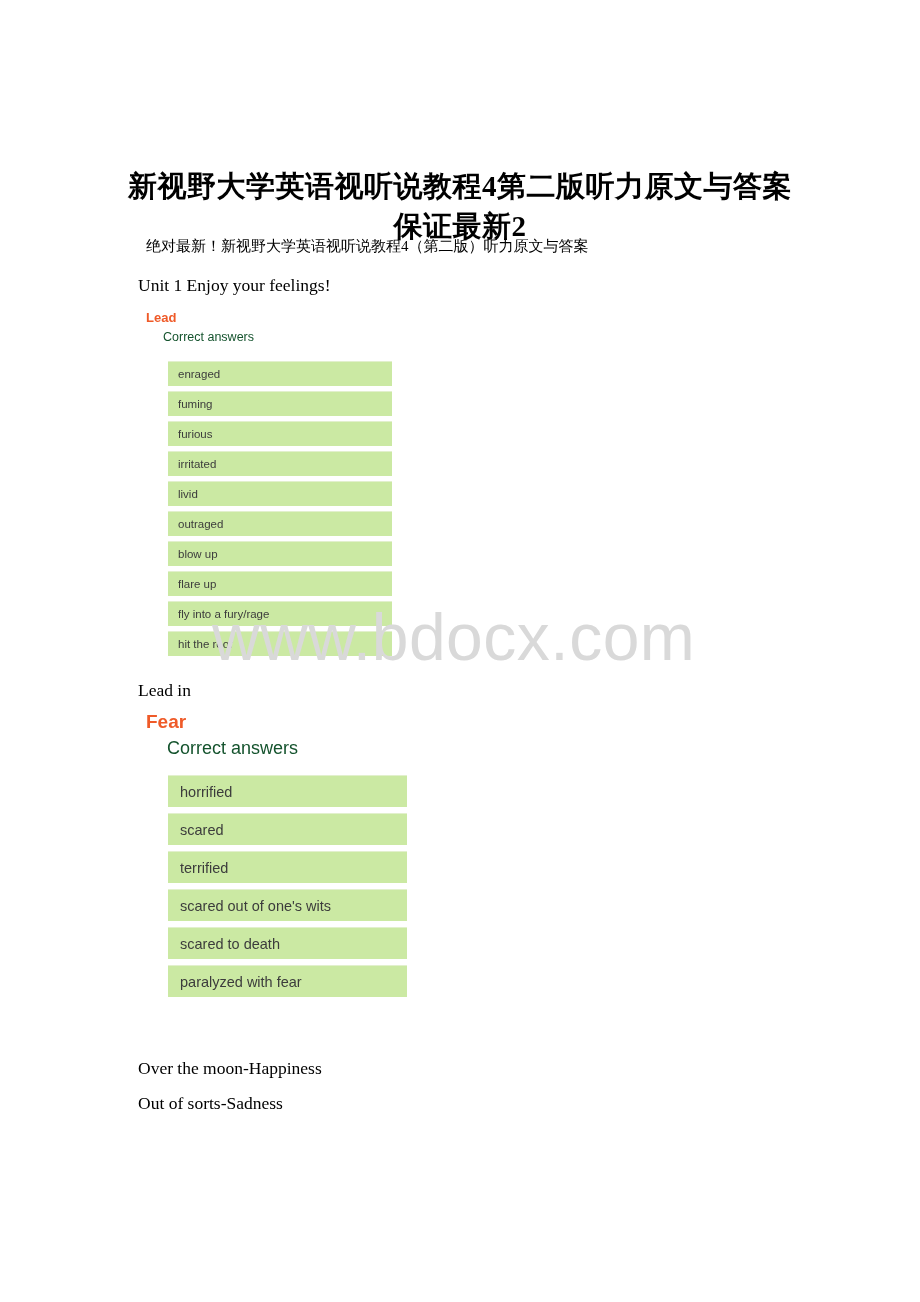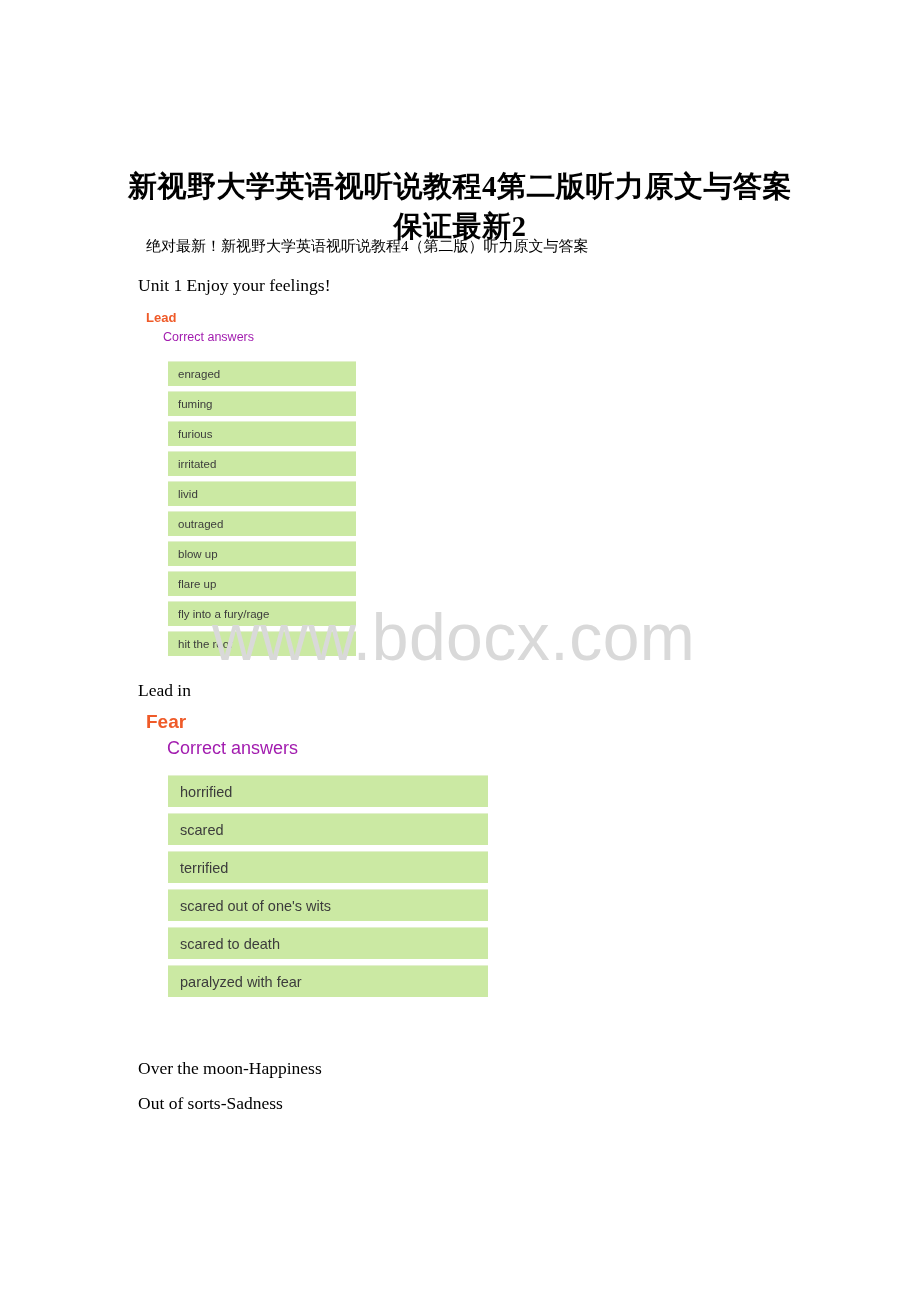--- a/index.html
+++ b/index.html
@@ -90,21 +90,21 @@
     font-weight: bold;
     color: #ef5a28;
     line-height: 1.15;
     margin: 0;
   }
   .block-anger .emotion-heading { font-size: 13px; }
   .block-fear  .emotion-heading { font-size: 19px; }
 
   .correct-answers-label {
     font-family: "Liberation Sans", "DejaVu Sans", sans-serif;
-    color: #a21caf;
+    color: #14532d;
     line-height: 1.2;
     margin: 16px;
   }
   .block-anger .correct-answers-label {
     font-size: 12.5px;
     margin-left: 17px;
     margin-top: 4px;
   }
   .block-fear .correct-answers-label {
     font-size: 18px;
@@ -126,31 +126,31 @@
     color: #3c3c3c;
     box-sizing: border-box;
     position: relative;
     z-index: 2;
     overflow: hidden;
     text-overflow: clip;
     white-space: nowrap;
   }
 
   .block-anger .answer-item {
-    width: 188px;
+    width: 224px;
     height: 25px;
     line-height: 25px;
     padding-left: 10px;
     font-size: 11.5px;
     margin-bottom: 5px;
     border-top: 1px solid #e2f0cd;
   }
 
   .block-fear .answer-item {
-    width: 320px;
+    width: 239px;
     height: 32px;
     line-height: 32px;
     padding-left: 12px;
     font-size: 14.5px;
     margin-bottom: 6px;
     border-top: 1px solid #e2f0cd;
   }
 </style>
 </head>
 <body>

